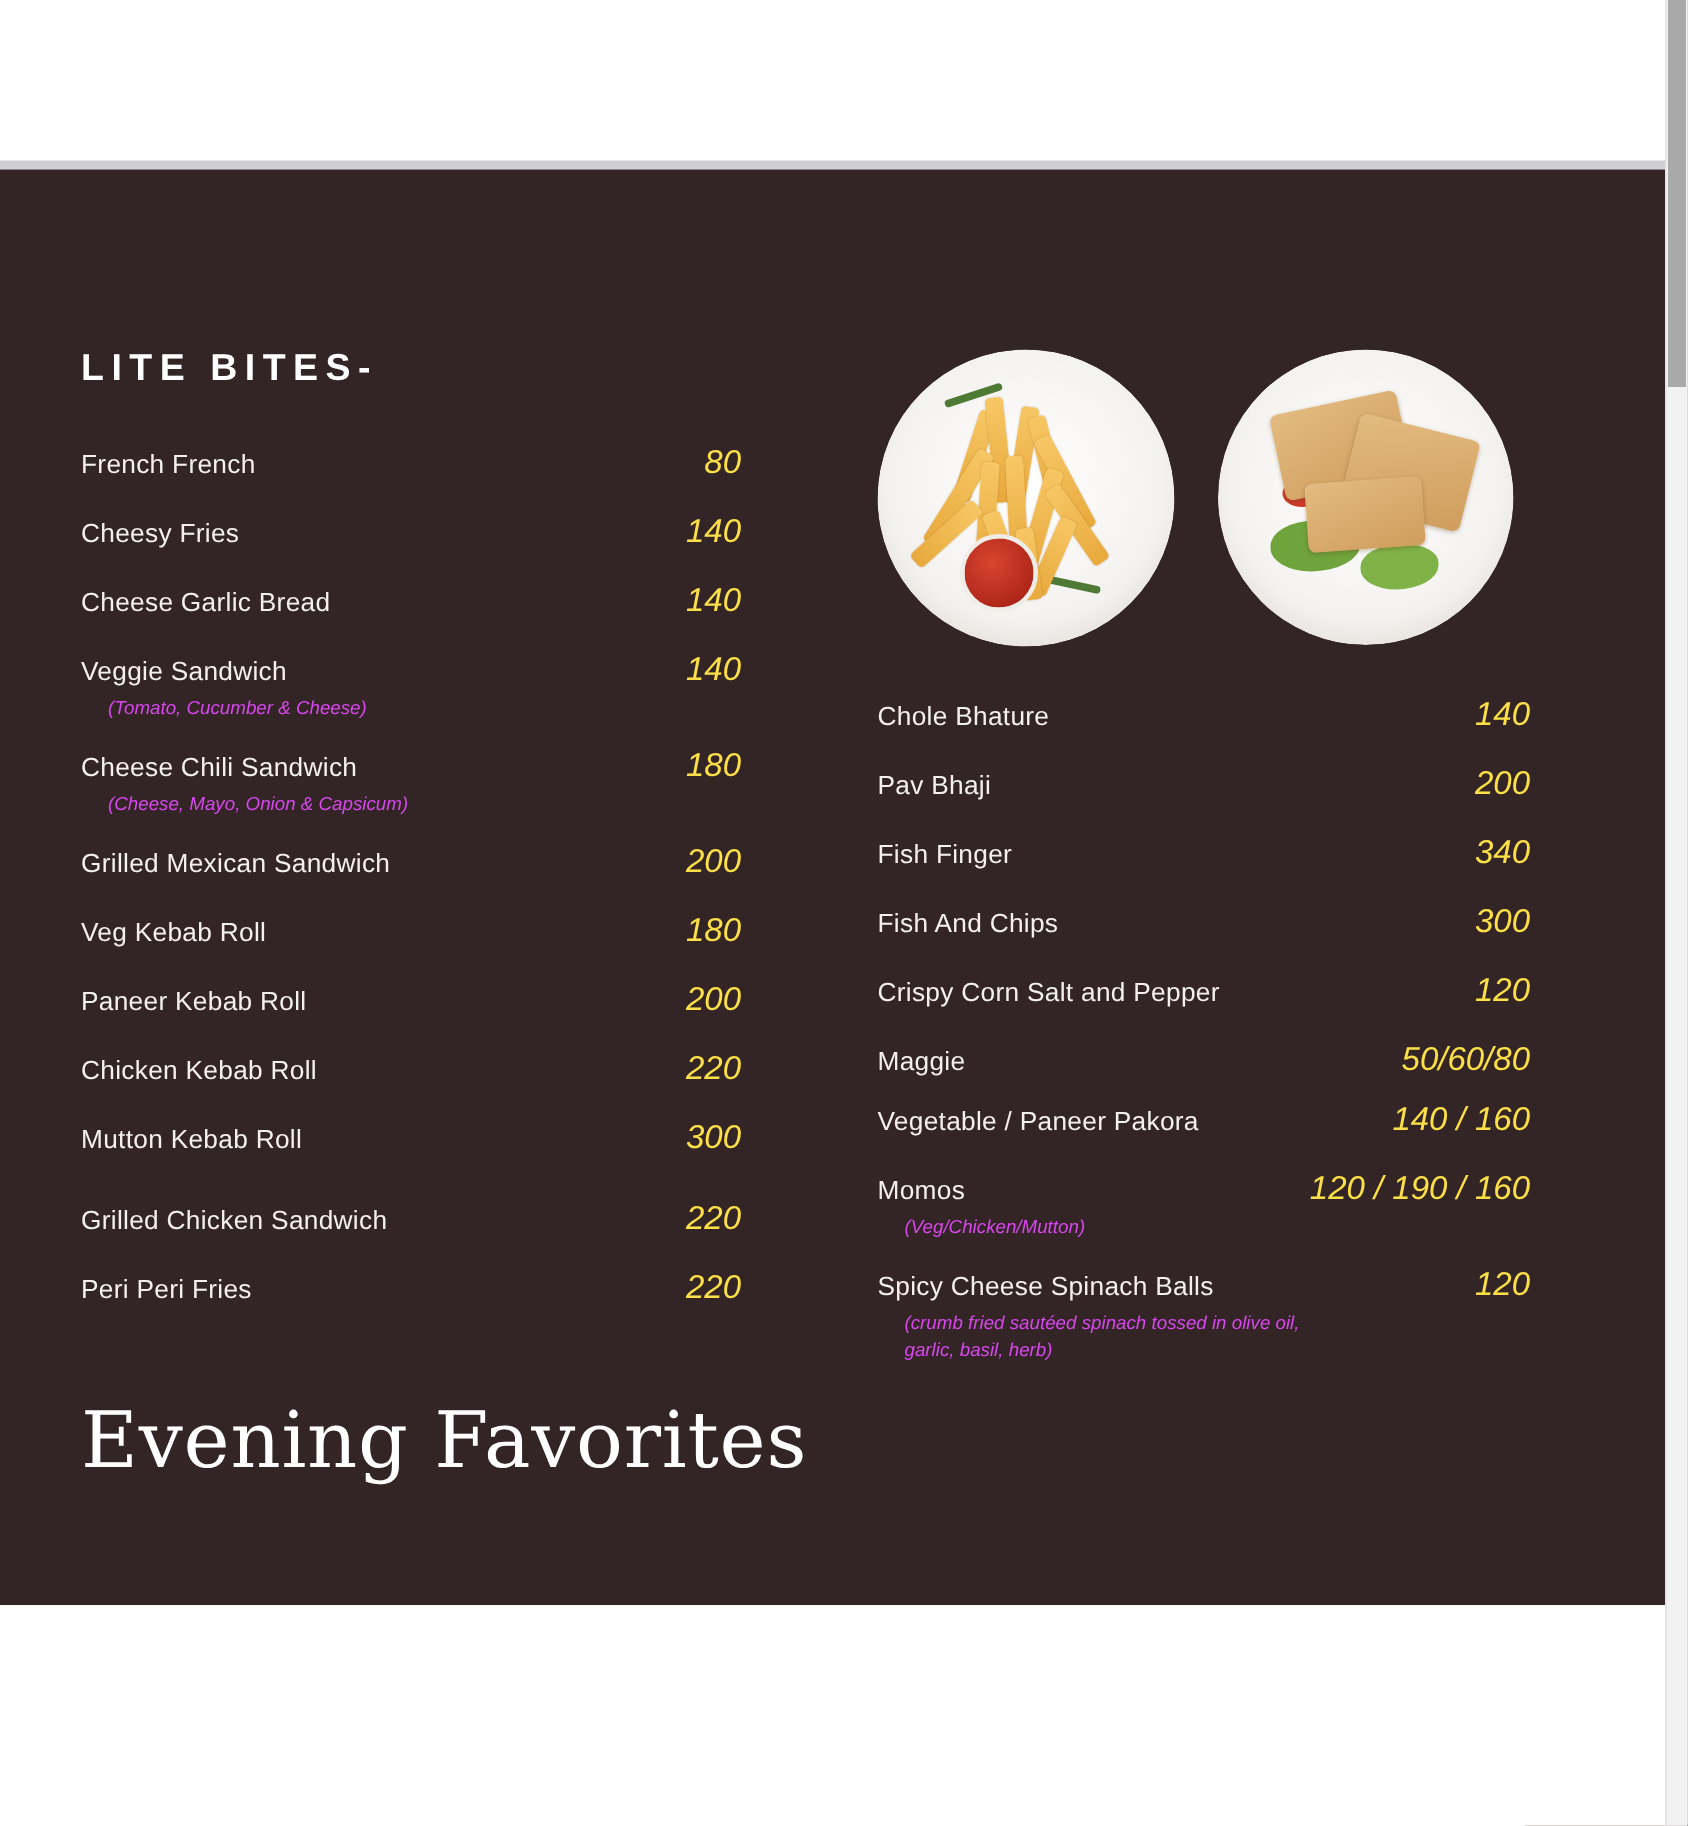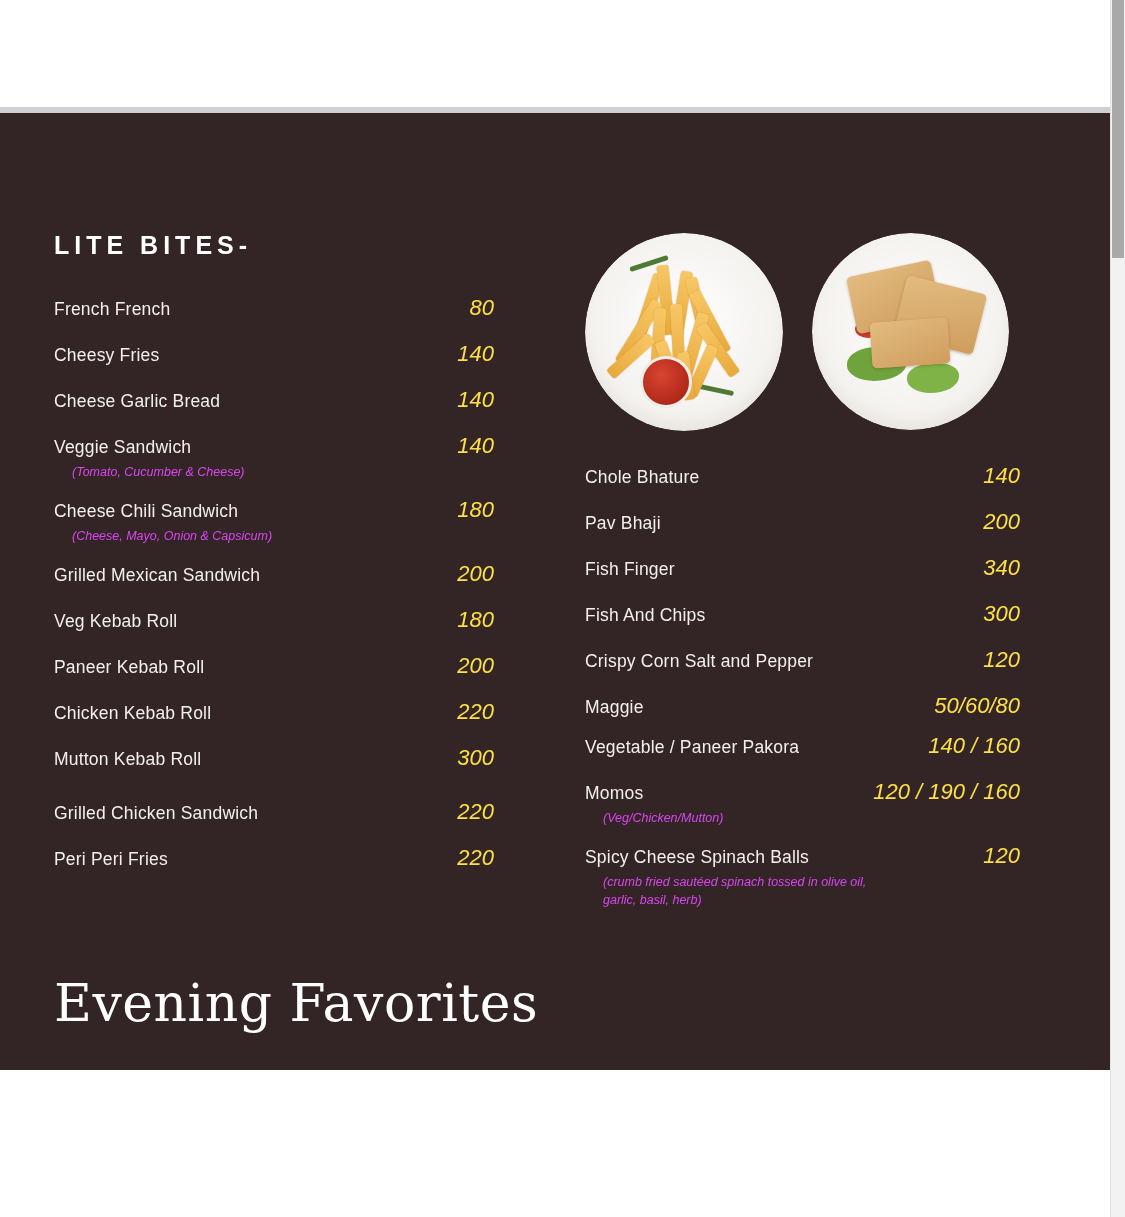--- a/index.html
+++ b/index.html
@@ -161,21 +161,21 @@
     border-radius: 50% 40% 55% 45%;
   }
   .tomato {
     position: absolute;
     background: #cf3c2c;
     border-radius: 50%;
   }
   .footer-title {
     position: absolute;
     left: 54px;
-    top: 860px;
+    top: 818px;
     font-family: "DejaVu Serif", serif;
     font-size: 52px;
     color: #ffffff;
     letter-spacing: 0.5px;
   }
 </style>
 </head>
 <body>
 
 <div class="page">

